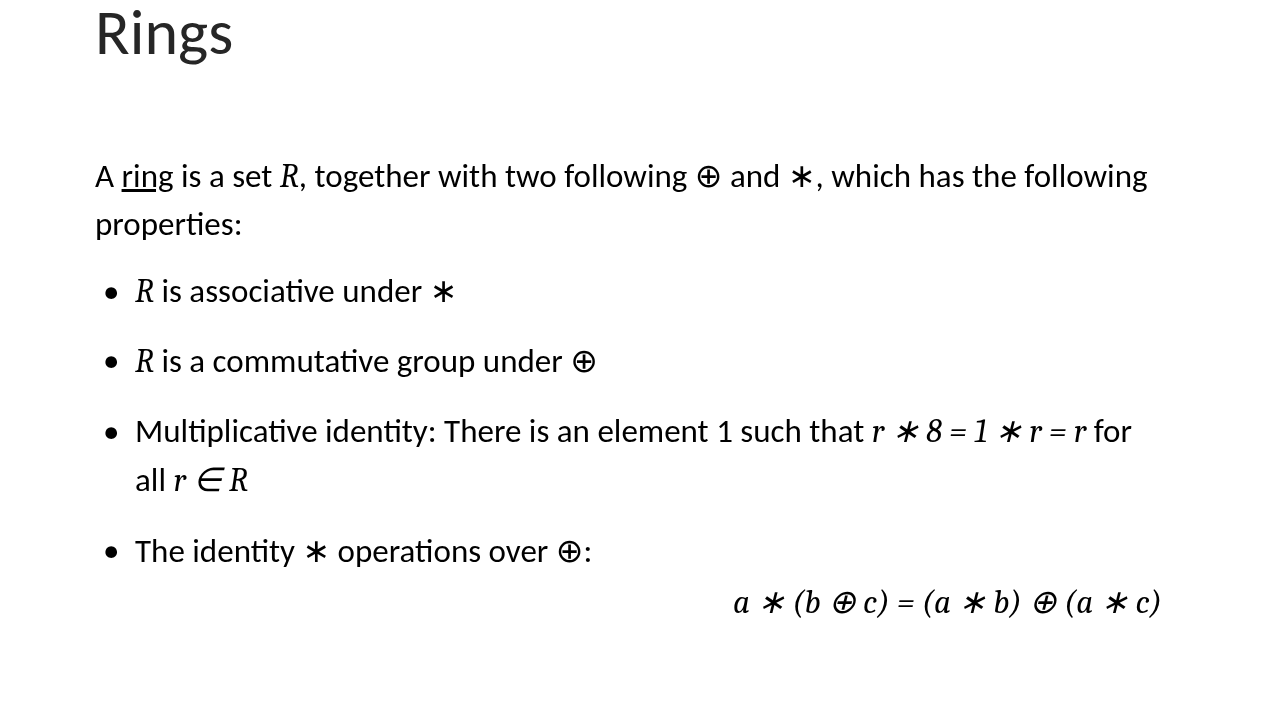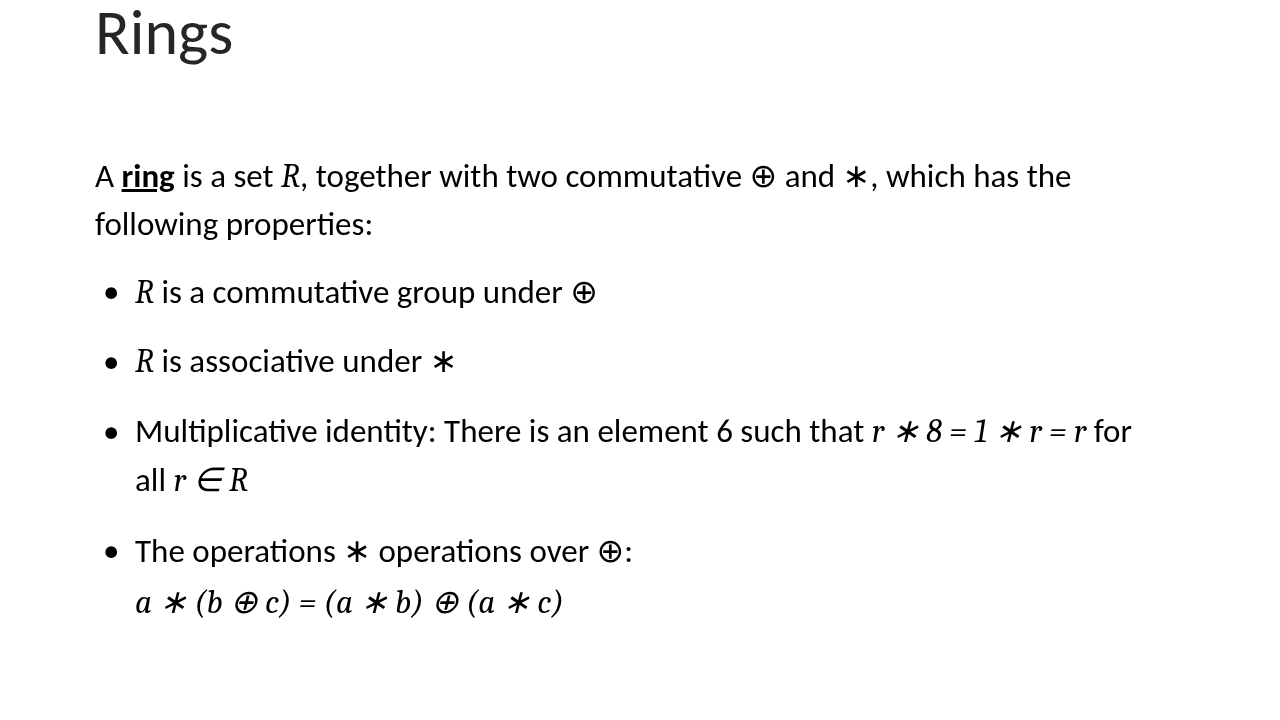--- a/index.html
+++ b/index.html
@@ -30,21 +30,21 @@
   }
   .body {
     font-size: 33px;
     line-height: 1.45;
     margin-top: 88px;
   }
   .para {
     margin: 0 0 18px 0;
   }
   .definition .term {
-    font-weight: 700;
+    font-weight: 400;
     text-decoration: underline;
   }
   .ital { font-style: italic; font-family: "Cambria", "Times New Roman", serif; }
   .mathop { font-family: "Cambria Math", "Cambria", serif; }
   ul.bullets {
     list-style: none;
     padding: 0;
     margin: 8px 0 0 0;
   }
   ul.bullets > li {
@@ -55,58 +55,58 @@
   }
   ul.bullets > li::before {
     content: "•";
     position: absolute;
     left: 8px;
     top: 0;
     font-size: 33px;
   }
   .bold { font-weight: 400; }
   .eq-block {
-    text-align: left;
+    text-align: right;
     font-family: "Cambria Math", "Cambria", serif;
     font-size: 33px;
     line-height: 1.5;
     margin-top: 2px;
   }
   .eq-line { white-space: nowrap; }
   .oplus { font-family: "Cambria Math", "Segoe UI Symbol", Arial, sans-serif; }
 </style>
 </head>
 <body>
 
 <div class="slide">
 
   <h1 class="title">Rings</h1>
 
   <div class="body">
 
     <p class="para definition">
-      <span>A </span><span class="term">ring</span><span> is a set </span><span class="ital">R</span><span>, together with two commutative </span><span class="oplus">⊕</span><span> and </span><span class="mathop">∗</span><span>, which has the following properties:</span>
+      <span>A </span><span class="term">ring</span><span> is a set </span><span class="ital">R</span><span>, together with two following </span><span class="oplus">⊕</span><span> and </span><span class="mathop">∗</span><span>, which has the following properties:</span>
     </p>
 
     <ul class="bullets">
+
+      <li>
+        <span class="ital">R</span><span> is associative under </span><span class="mathop">∗</span>
+      </li>
 
       <li>
         <span class="ital">R</span><span> is a commutative group under </span><span class="oplus">⊕</span>
       </li>
 
       <li>
-        <span class="ital">R</span><span> is associative under </span><span class="mathop">∗</span>
+        <span class="bold">Multiplicative identity</span><span>: There is an element 1 such that </span><span class="ital mathop">r ∗ 8 = 1 ∗ r = r</span><span> for all </span><span class="ital mathop">r ∈ R</span>
       </li>
 
       <li>
-        <span class="bold">Multiplicative identity</span><span>: There is an element 6 such that </span><span class="ital mathop">r ∗ 8 = 1 ∗ r = r</span><span> for all </span><span class="ital mathop">r ∈ R</span>
-      </li>
-
-      <li>
-        <span>The operations </span><span class="mathop">∗</span><span> operations over </span><span class="oplus">⊕</span><span>:</span>
+        <span>The identity </span><span class="mathop">∗</span><span> operations over </span><span class="oplus">⊕</span><span>:</span>
         <div class="eq-block">
           <div class="eq-line ital">a ∗ (b ⊕ c) = (a ∗ b) ⊕ (a ∗ c)</div>
         </div>
       </li>
 
     </ul>
 
   </div>
 </div>
 

